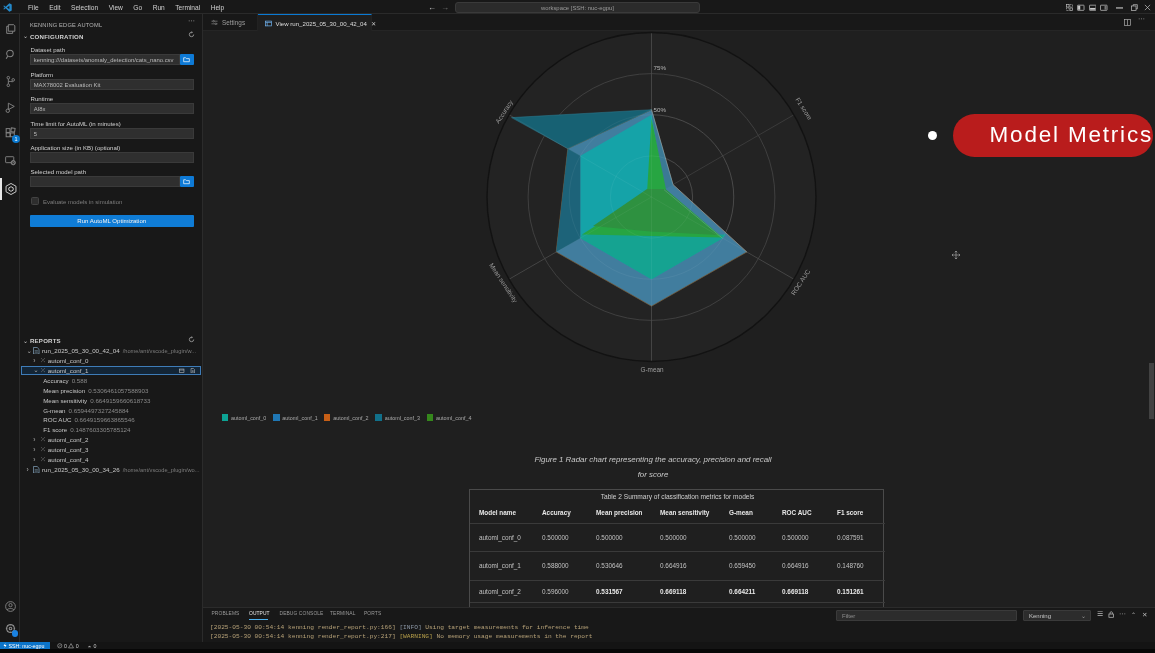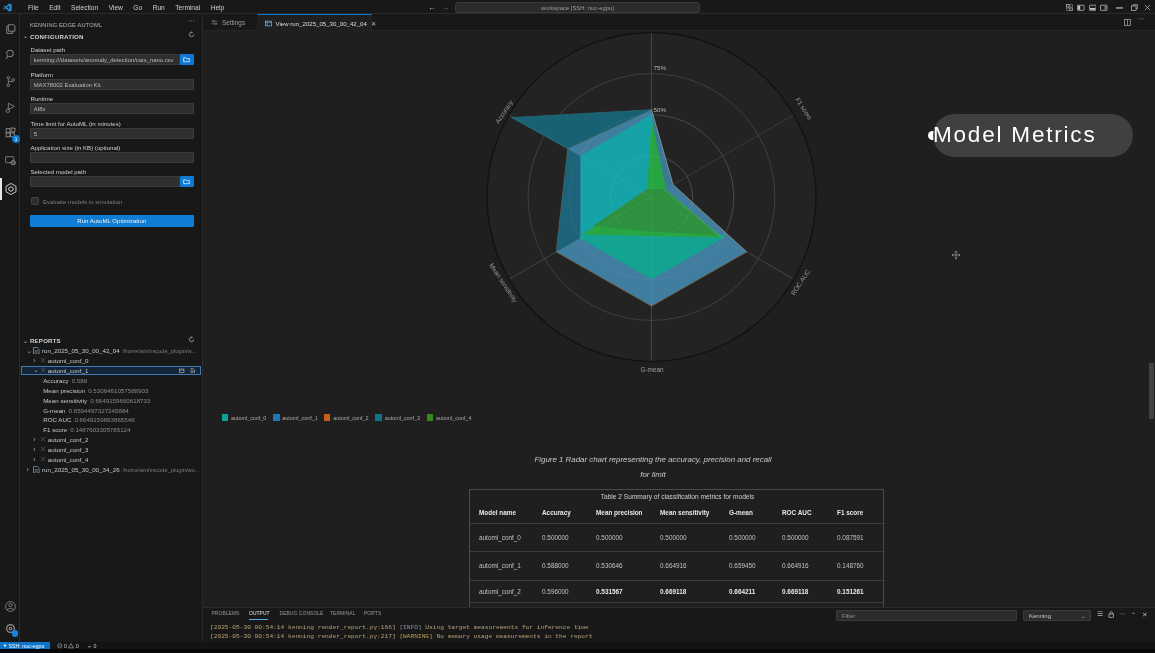--- a/index.html
+++ b/index.html
@@ -332,21 +332,21 @@
         <div class="abs" style="left:79.3px;top:0.8px;">automl_conf_1</div>
     <div class="abs" style="left:120.9px;top:0;width:6.5px;height:6.5px;background:#c75f16;"></div>
         <div class="abs" style="left:130.2px;top:0.8px;">automl_conf_2</div>
     <div class="abs" style="left:172.4px;top:0;width:6.5px;height:6.5px;background:#11708a;"></div>
         <div class="abs" style="left:181.7px;top:0.8px;">automl_conf_3</div>
     <div class="abs" style="left:223.8px;top:0;width:6.5px;height:6.5px;background:#35871c;"></div>
         <div class="abs" style="left:233.1px;top:0.8px;">automl_conf_4</div>
   </div>
 
   <div class="abs" style="left:0;top:423.5px;width:900px;text-align:center;font-size:7.9px;font-style:italic;color:#c9c9c9;">Figure 1 Radar chart representing the accuracy, precision and recall</div>
-  <div class="abs" style="left:0;top:438.5px;width:900px;text-align:center;font-size:7.9px;font-style:italic;color:#c9c9c9;">for limit</div>
+  <div class="abs" style="left:0;top:438.5px;width:900px;text-align:center;font-size:7.9px;font-style:italic;color:#c9c9c9;">for score</div>
 
   <div class="abs" style="left:266px;top:457.5px;width:415px;height:150px;border:0.7px solid #4a4a4a;font-size:6.4px;color:#c2c2c2;">
     <div class="abs" style="left:0;top:3px;width:415px;text-align:center;font-size:6.6px;color:#cfcfcf;">Table 2 Summary of classification metrics for models</div>
     <div class="abs" style="left:9px;top:19px;font-weight:bold;color:#e8e8e8;">Model name</div>
     <div class="abs" style="left:72px;top:19px;font-weight:bold;color:#e8e8e8;">Accuracy</div>
     <div class="abs" style="left:126px;top:19px;font-weight:bold;color:#e8e8e8;">Mean precision</div>
     <div class="abs" style="left:190px;top:19px;font-weight:bold;color:#e8e8e8;">Mean sensitivity</div>
     <div class="abs" style="left:259px;top:19px;font-weight:bold;color:#e8e8e8;">G-mean</div>
     <div class="abs" style="left:312px;top:19px;font-weight:bold;color:#e8e8e8;">ROC AUC</div>
     <div class="abs" style="left:367px;top:19px;font-weight:bold;color:#e8e8e8;">F1 score</div>
@@ -371,21 +371,21 @@
     <div class="abs" style="left:72px;top:98.5px;">0.596000</div>
     <div class="abs" style="left:126px;top:98.5px;font-weight:bold;color:#e8e8e8;">0.531567</div>
     <div class="abs" style="left:190px;top:98.5px;font-weight:bold;color:#e8e8e8;">0.669118</div>
     <div class="abs" style="left:259px;top:98.5px;font-weight:bold;color:#e8e8e8;">0.664211</div>
     <div class="abs" style="left:312px;top:98.5px;font-weight:bold;color:#e8e8e8;">0.669118</div>
     <div class="abs" style="left:367px;top:98.5px;font-weight:bold;color:#e8e8e8;">0.151261</div>
     <div class="abs" style="left:0;top:112.5px;width:415px;border-top:0.7px solid #3a3a3a;"></div>
   </div>
 
   <div class="abs" style="left:724.5px;top:100.2px;width:9.2px;height:9.2px;border-radius:50%;background:#ffffff;"></div>
-  <div class="abs" style="left:730px;top:83px;width:200px;height:43px;border-radius:21.5px;background:#404040;color:#ffffff;font-size:22.5px;text-align:left;line-height:42px;letter-spacing:1.8px;">Model Metrics</div>
+  <div class="abs" style="left:750px;top:83px;width:200px;height:43px;border-radius:21.5px;background:#b91c1c;color:#ffffff;font-size:22.5px;text-align:right;line-height:42px;letter-spacing:1.8px;">Model Metrics</div>
 
   <svg class="abs" style="left:748px;top:219px;" width="10" height="10" viewBox="0 0 20 20" fill="none" stroke="#9a9a9a" stroke-width="1.5">
     <path d="M10 2 V18 M2 10 H18 M10 2 L7.5 4.5 M10 2 L12.5 4.5 M10 18 L7.5 15.5 M10 18 L12.5 15.5 M2 10 L4.5 7.5 M2 10 L4.5 12.5 M18 10 L15.5 7.5 M18 10 L15.5 12.5"></path>
   </svg>
 
   <div class="abs" style="left:946px;top:332px;width:5px;height:56px;background:#424242;"></div>
 </div>
 
 <div class="abs" id="panel" style="left:203px;top:607px;width:952px;height:34.5px;background:#181818;border-top:1px solid #2b2b2b;overflow:hidden;">
   <div class="abs" style="left:8.5px;top:3px;font-size:4.9px;color:#9a9a9a;letter-spacing:.1px;">PROBLEMS</div>

